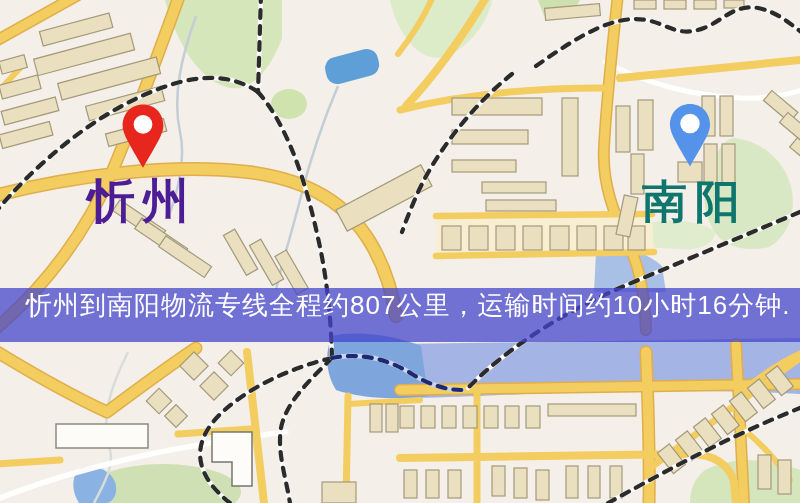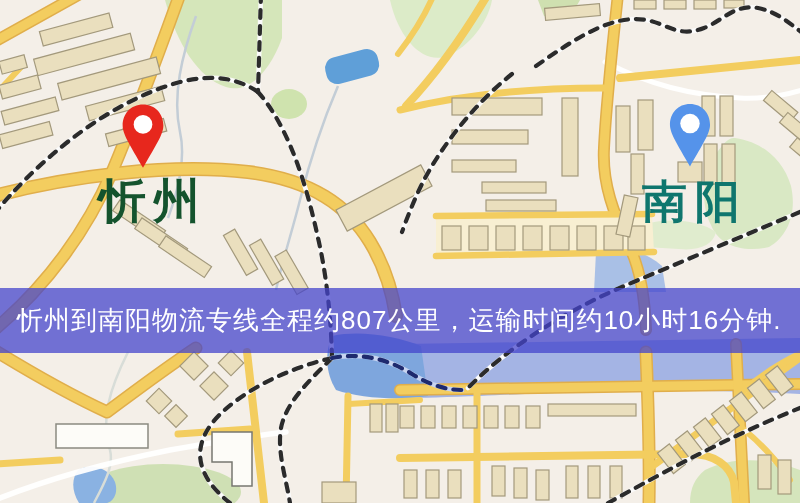--- a/index.html
+++ b/index.html
@@ -10,28 +10,28 @@
   }
   #map-art{position:absolute;left:0;top:0;width:800px;height:503px;filter:blur(.4px);}
   .pin{position:absolute;}
   .pin svg{display:block;}
   #origin-pin{left:121px;top:103px;width:44px;height:67px;}
   #dest-pin{left:667px;top:103px;width:46px;height:65px;}
   .city-label{
     position:absolute;font-family:"Liberation Serif","DejaVu Serif",serif;
     font-weight:bold;font-size:47px;line-height:1;letter-spacing:7px;white-space:nowrap;
   }
-  #origin-label{left:99px;top:178px;color:#14532d;}
+  #origin-label{left:88px;top:178px;color:#4c1d95;}
   #dest-label{left:642px;top:179px;color:#0f766e;font-family:"Liberation Sans","DejaVu Sans",sans-serif;font-size:45px;letter-spacing:8px;}
   #route-banner{
-    position:absolute;left:0;top:288px;width:800px;height:65px;
+    position:absolute;left:0;top:288px;width:800px;height:54px;
     background:rgba(68,68,204,0.74);
-    display:flex;align-items:center;
+    display:flex;align-items:flex-start;
     color:#ffffff;font-size:26px;letter-spacing:1px;
-    padding-left:17px;box-sizing:border-box;white-space:nowrap;
+    padding-left:26px;box-sizing:border-box;white-space:nowrap;
   }
 </style>
 </head>
 <body>
 
 <div id="screen">
 
   <svg id="map-art" viewBox="0 0 800 503" xmlns="http://www.w3.org/2000/svg">
     <rect x="0" y="0" width="800" height="503" fill="#f4efe8"></rect>
 

